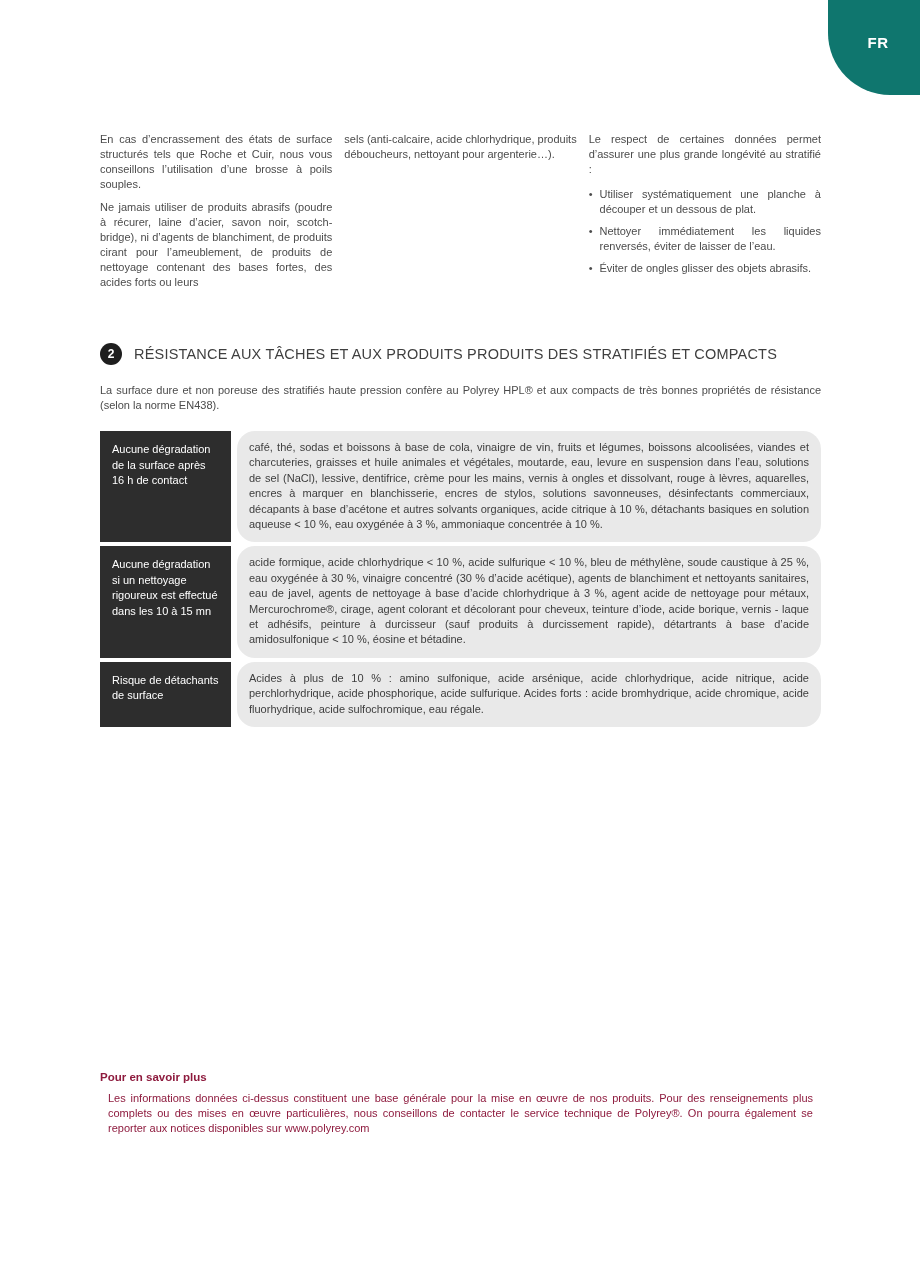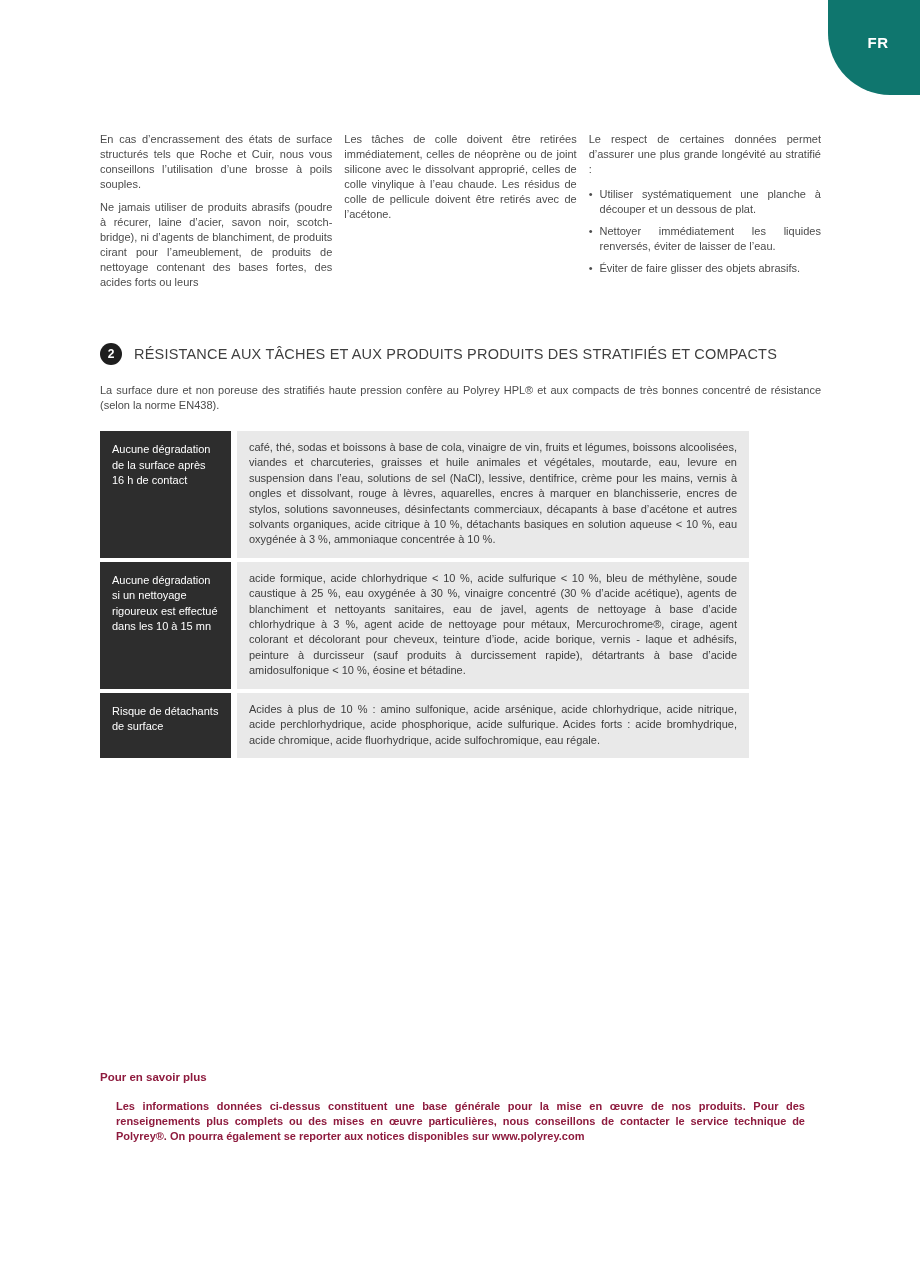--- a/index.html
+++ b/index.html
@@ -76,49 +76,50 @@
     left: 100px; top: 383px; width: 721px;
     margin: 0;
     font-size: 11px; line-height: 15px;
     color: #4b4b4b;
     text-align: justify;
   }
 
   
   .resistance-table {
     position: absolute;
-    left: 100px; top: 431px; width: 649px;
+    left: 100px; top: 431px; width: 721px;
   }
   .trow { display: flex; gap: 6px; margin-bottom: 4px; }
   .tlabel {
     flex: 0 0 131px;
     background: #2d2d2d;
     color: #ffffff;
     padding: 11px 12px;
     font-size: 11px;
     line-height: 15.5px;
   }
   .tcontent {
     flex: 1;
     background: #e9e9e9;
     color: #3d3d3d;
     padding: 9px 12px 10px 12px;
     font-size: 11px;
     line-height: 15.4px;
     text-align: justify;
+    border-radius: 18px;
   }
 
   
   .footer-note {
     position: absolute;
     left: 100px; top: 1071px; width: 721px;
     color: #8e1b3e;
   }
   .fn-title { font-weight: bold; font-size: 11.5px; margin: 0 0 7px 0; }
-  .fn-body { margin: 16px; font-size: 11px; line-height: 15px; text-align: justify; font-weight: bold; }
+  .fn-body { margin: 8px; font-size: 11px; line-height: 15px; text-align: justify; }
 
   .page-number {
     position: absolute;
     left: 0; right: 0; top: 1236px;
     text-align: center;
     font-size: 10px;
     color: #595959;
   }
 </style>
 </head>
@@ -129,49 +130,49 @@
   <div class="corner-badge">
     <span>FR</span>
   </div>
 
   <div class="intro-cols">
     <div class="col">
       <p>En cas d’encrassement des états de surface structurés tels que Roche et Cuir, nous vous conseillons l’utilisation d’une brosse à poils souples.</p>
       <p>Ne jamais utiliser de produits abrasifs (poudre à récurer, laine d’acier, savon noir, scotch-bridge), ni d’agents de blanchiment, de produits cirant pour l’ameublement, de produits de nettoyage contenant des bases fortes, des acides forts ou leurs</p>
     </div>
     <div class="col">
-      <p>Les tâches de colle doivent être retirées immédiatement, celles de néoprène ou de joint silicone avec le dissolvant approprié, celles de colle vinylique à l’eau chaude. Les résidus de colle de pellicule doivent être retirés avec de l’acétone.</p>
+      <p>sels (anti-calcaire, acide chlorhydrique, produits déboucheurs, nettoyant pour argenterie…).</p>
     </div>
     <div class="col">
       <p>Le respect de certaines données permet d’assurer une plus grande longévité au stratifié :</p>
       <ul class="bullets">
         <li>
           <span class="dot">•</span>
           <span>Utiliser systématiquement une planche à découper et un dessous de plat.</span>
         </li>
         <li>
           <span class="dot">•</span>
           <span>Nettoyer immédiatement les liquides renversés, éviter de laisser de l’eau.</span>
         </li>
         <li>
           <span class="dot">•</span>
-          <span>Éviter de faire glisser des objets abrasifs.</span>
+          <span>Éviter de ongles glisser des objets abrasifs.</span>
         </li>
       </ul>
     </div>
   </div>
 
   <div class="section-header">
     <span class="num-circle">
       <span>2</span>
     </span>
     <h2 class="section-title">RÉSISTANCE AUX TÂCHES ET AUX PRODUITS PRODUITS DES STRATIFIÉS ET COMPACTS</h2>
   </div>
 
-  <p class="section-intro">La surface dure et non poreuse des stratifiés haute pression confère au Polyrey HPL® et aux compacts de très bonnes concentré de résistance (selon la norme EN438).</p>
+  <p class="section-intro">La surface dure et non poreuse des stratifiés haute pression confère au Polyrey HPL® et aux compacts de très bonnes propriétés de résistance (selon la norme EN438).</p>
 
   <div class="resistance-table">
     <div class="trow">
       <div class="tlabel">Aucune dégradation de la surface après 16 h de contact</div>
       <div class="tcontent">café, thé, sodas et boissons à base de cola, vinaigre de vin, fruits et légumes, boissons alcoolisées, viandes et charcuteries, graisses et huile animales et végétales, moutarde, eau, levure en suspension dans l’eau, solutions de sel (NaCl), lessive, dentifrice, crème pour les mains, vernis à ongles et dissolvant, rouge à lèvres, aquarelles, encres à marquer en blanchisserie, encres de stylos, solutions savonneuses, désinfectants commerciaux, décapants à base d’acétone et autres solvants organiques, acide citrique à 10 %, détachants basiques en solution aqueuse &lt; 10 %, eau oxygénée à 3 %, ammoniaque concentrée à 10 %.</div>
     </div>
     <div class="trow">
       <div class="tlabel">Aucune dégradation si un nettoyage rigoureux est effectué dans les 10 à 15 mn</div>
       <div class="tcontent">acide formique, acide chlorhydrique &lt; 10 %, acide sulfurique &lt; 10 %, bleu de méthylène, soude caustique à 25 %, eau oxygénée à 30 %, vinaigre concentré (30 % d’acide acétique), agents de blanchiment et nettoyants sanitaires, eau de javel, agents de nettoyage à base d’acide chlorhydrique à 3 %, agent acide de nettoyage pour métaux, Mercurochrome®, cirage, agent colorant et décolorant pour cheveux, teinture d’iode, acide borique, vernis - laque et adhésifs, peinture à durcisseur (sauf produits à durcissement rapide), détartrants à base d’acide amidosulfonique &lt; 10 %, éosine et bétadine.</div>
     </div>

